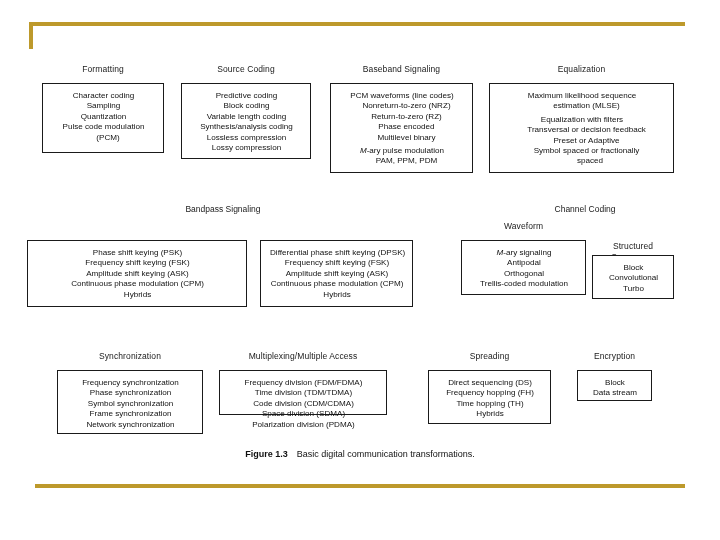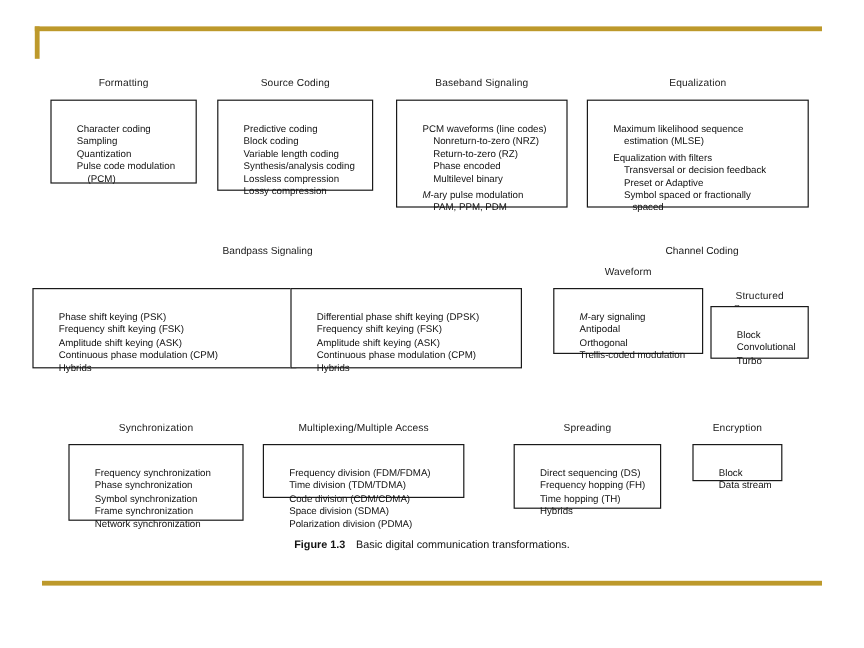--- a/index.html
+++ b/index.html
@@ -39,21 +39,21 @@
     line-height:11px;
     color:#1a1a1a;
   }
   .box{
     position:absolute;
     border:1px solid #1a1a1a;
     background:#ffffff;
     box-sizing:border-box;
     padding:3px 4px 3px 5px;
   }
-  .box ul{margin:16px;padding:0;list-style:none;}
+  .box ul{margin:4px;padding:0;list-style:none;text-align:center;}
   .box li{
     font-size:8.1px;
     line-height:10.4px;
     white-space:nowrap;
     color:#111111;
   }
   .box li.ind{padding-left:9px;}
   .box li.gap{margin-top:3px;}
   .ital{font-style:italic;}
 
@@ -142,21 +142,21 @@
         <li>Frequency shift keying (FSK)</li>
         <li>Amplitude shift keying (ASK)</li>
         <li>Continuous phase modulation (CPM)</li>
         <li>Hybrids</li>
       </ul>
   </div>
 
   <div class="grp" style="left:230px;top:221px;width:193px;margin-top:32px;">
     <div class="grp-title">Noncoherent</div>
   </div>
-  <div class="box" style="left:242px;top:240px;width:193px;height:67px;">
+  <div class="box" style="left:260px;top:240px;width:153px;height:67px;">
     <ul>
         <li>Differential phase shift keying (DPSK)</li>
         <li>Frequency shift keying (FSK)</li>
         <li>Amplitude shift keying (ASK)</li>
         <li>Continuous phase modulation (CPM)</li>
         <li>Hybrids</li>
       </ul>
   </div>
 
   <div class="sect-title" style="left:505px;top:204px;width:160px;">Channel Coding</div>

